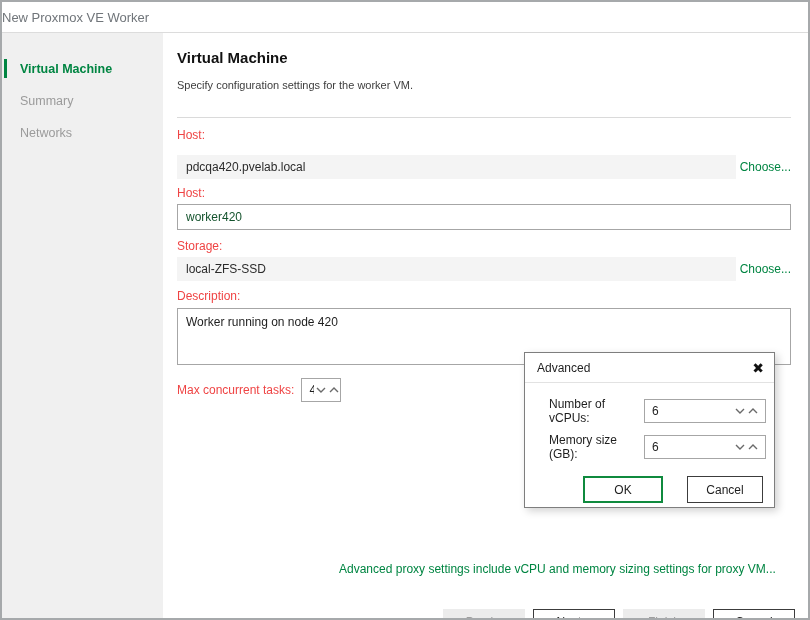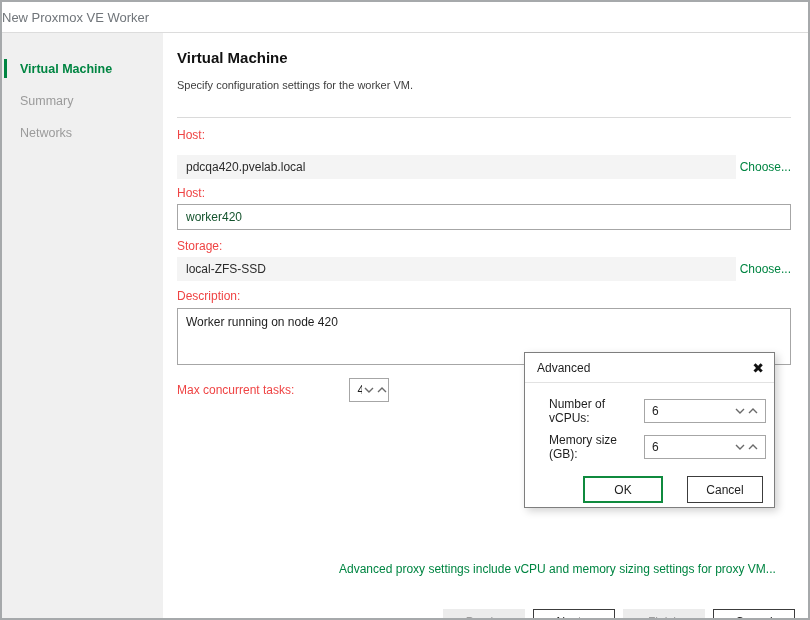--- a/index.html
+++ b/index.html
@@ -57,21 +57,21 @@
     padding-left:8px; font:12px "Liberation Sans","DejaVu Sans",sans-serif; color:#14532d;
     margin-top:4px; outline:none;
   }
   .desc-area {
     width:614px; height:57px; border:1px solid #a6a6a6; background:#fff;
     padding:6px 8px; font:12px "Liberation Sans","DejaVu Sans",sans-serif; color:#1e1e1e;
     resize:none; margin-top:5px; outline:none;
   }
   .mt7 { margin-top:7px; } .mt9 { margin-top:9px; } .mt8 { margin-top:8px; }
 
-  .tasks-row { margin-top:10px; display:flex; align-items:center;gap:48px; }
+  .tasks-row { margin-top:10px; display:flex; align-items:center; }
   .tasks-row .fld-label { margin-top:0; margin-right:7px; }
 
   
   .spinner {
     display:flex; align-items:center; height:24px; border:1px solid #a6a6a6; background:#fff;
   }
   .spinner input {
     border:none; outline:none; min-width:0; flex:1; height:20px;
     padding-left:7px; font:12px "Liberation Sans","DejaVu Sans",sans-serif; color:#1e1e1e;
   }

